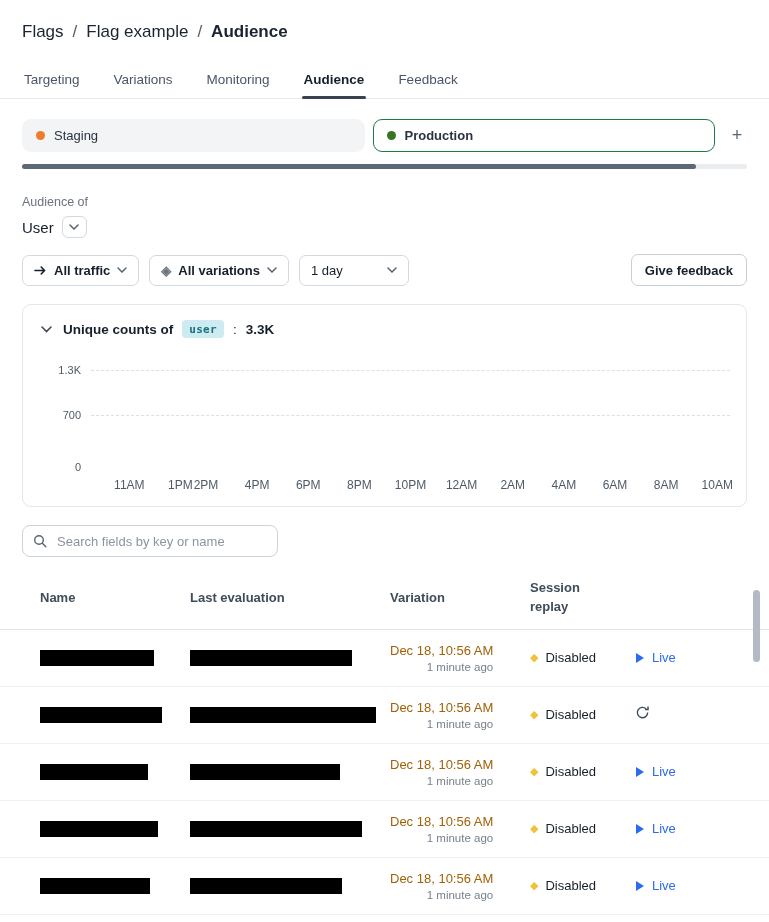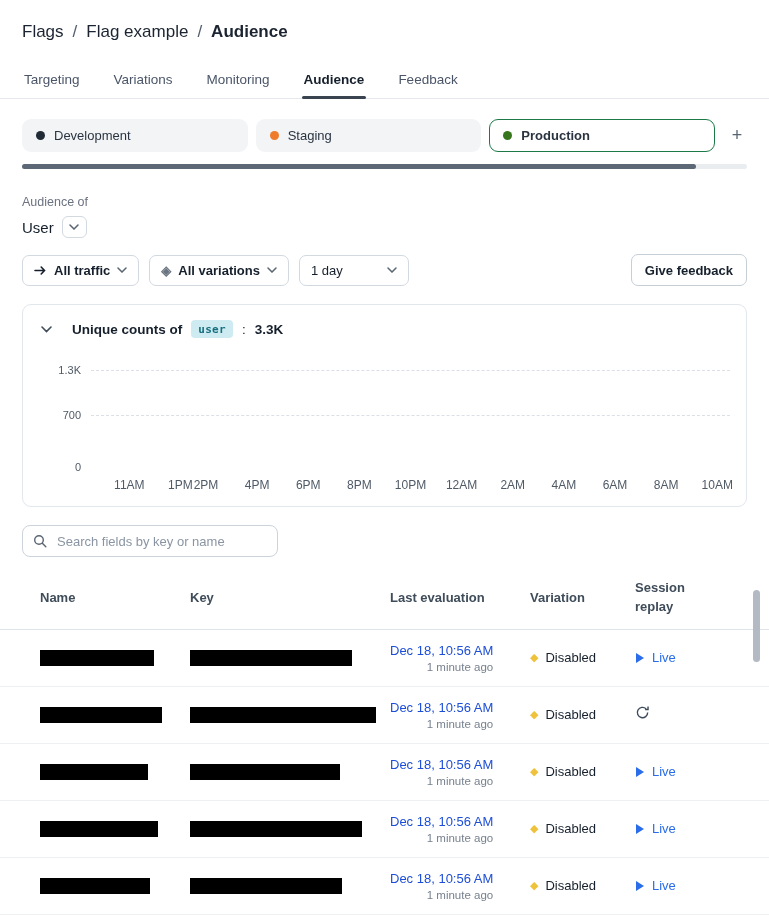--- a/index.html
+++ b/index.html
@@ -42,21 +42,21 @@
   .select-btn { width:110px; font-weight:400; justify-content:space-between; }
   .spacer { flex:1; }
   .feedback-btn { height:32px; border:1px solid #c6ced6; border-radius:7px; background:#fff;
     padding:0 13px; font-size:13px; font-weight:700; color:#16202c; cursor:pointer; font-family:inherit; }
   .chev { display:inline-flex; }
   .vars-icon { color:#6a7480; font-size:13px; line-height:1; }
   
   .chart-card { margin:18px 22px 0; border:1px solid #e2e7ec; border-radius:9px; padding:15px 16px 14px; }
   .chart-head { display:flex; align-items:center; gap:9px; font-size:13.5px; }
   .collapse-chev { cursor:pointer; display:flex; padding:2px; }
-  .chart-title { font-weight:700; color:#16202c;margin-left:9px; }
+  .chart-title { font-weight:700; color:#16202c; }
   .token { font-family:"DejaVu Sans Mono", monospace; font-size:11px; background:#cdebf1; color:#17707f;
     padding:2.5px 7px; border-radius:4px; font-weight:700; letter-spacing:.3px; }
   .chart-total { font-weight:700; }
   .chart { display:flex; margin-top:26px; }
   .y-axis { width:42px; position:relative; margin-right:10px; height:104px; }
   .y-label { position:absolute; right:0; font-size:11px; color:#4f5a66; }
   .plot { flex:1; position:relative; height:104px; }
   .gridline { position:absolute; left:0; right:0; height:0; border-top:1px dashed #dbe0e6; }
   .bars { position:absolute; left:0; right:0; top:0; bottom:0; display:flex; align-items:flex-end; gap:5px; }
   .bar { flex:1; display:flex; flex-direction:column; justify-content:flex-end; cursor:pointer; }
@@ -73,21 +73,21 @@
   .search-input::placeholder { color:#8a95a3; }
   
   .table { margin-top:16px; }
   .t-head, .t-row { display:grid; grid-template-columns:150px 200px 140px 105px 1fr;
     align-items:center; padding-left:40px; padding-right:22px; }
   .t-head { min-height:46px; padding-top:6px; padding-bottom:12px; border-bottom:1px solid #dfe5eb;
     font-size:13px; font-weight:700; color:#3f4c5a; }
   .th-session { display:block; width:58px; line-height:1.45; }
   .t-row { height:57px; border-bottom:1px solid #eef1f4; }
   .redacted { height:16px; background:#000000; }
-  .eval-main { font-size:13px; color:#1d4ed8; }
+  .eval-main { font-size:13px; color:#a16207; }
   .eval-sub { font-size:11.5px; color:#77818e; margin-top:3px;text-align:center; }
   .var-cell { display:flex; align-items:center; gap:7px; font-size:13px; color:#16202c; }
   .diamond { color:#efc23b; font-size:11px; }
   .live-link { display:flex; align-items:center; gap:7px; color:#2a6cea; font-size:13px; cursor:pointer; text-decoration:none; }
   .v-scrollbar { position:absolute; right:9px; top:590px; width:7px; height:72px; background:#b3bac4; border-radius:4px; cursor:grab; }
 </style>
 </head>
 <body>
 
 <div class="breadcrumb">
@@ -101,24 +101,20 @@
 <div class="tabs">
   <div class="tab">Targeting</div>
   <div class="tab">Variations</div>
   <div class="tab">Monitoring</div>
   <div class="tab active">Audience</div>
   <div class="tab">Feedback</div>
 </div>
 
 <div class="env-row">
   <div class="env-pills">
-    <div class="env-pill">
-      <span class="env-dot" style="background: rgb(33, 43, 54);"></span>
-      <span>Development</span>
-    </div>
     <div class="env-pill">
       <span class="env-dot" style="background: rgb(238, 124, 43);"></span>
       <span>Staging</span>
     </div>
     <div class="env-pill selected">
       <span class="env-dot" style="background: rgb(55, 118, 29);"></span>
       <span>Production</span>
     </div>
   </div>
   <div class="env-add">+</div>
@@ -313,21 +309,20 @@
   <svg width="14" height="14" viewBox="0 0 14 14">
       <circle cx="6" cy="6" r="4.3" stroke="#5a6572" stroke-width="1.4" fill="none"></circle>
       <path d="M9.3 9.3L12.8 12.8" stroke="#5a6572" stroke-width="1.4" stroke-linecap="round"></path>
     </svg>
   <input class="search-input" type="text" placeholder="Search fields by key or name" style="">
 </div>
 
 <div class="table">
   <div class="t-head">
     <span>Name</span>
-    <span>Key</span>
     <span>Last evaluation</span>
     <span>Variation</span>
     <span class="th-session">Session replay</span>
   </div>
   <div>
       <div class="t-row">
         <div class="cell">
           <div class="redacted" style="width:114px"></div>
         </div>
         <div class="cell">

